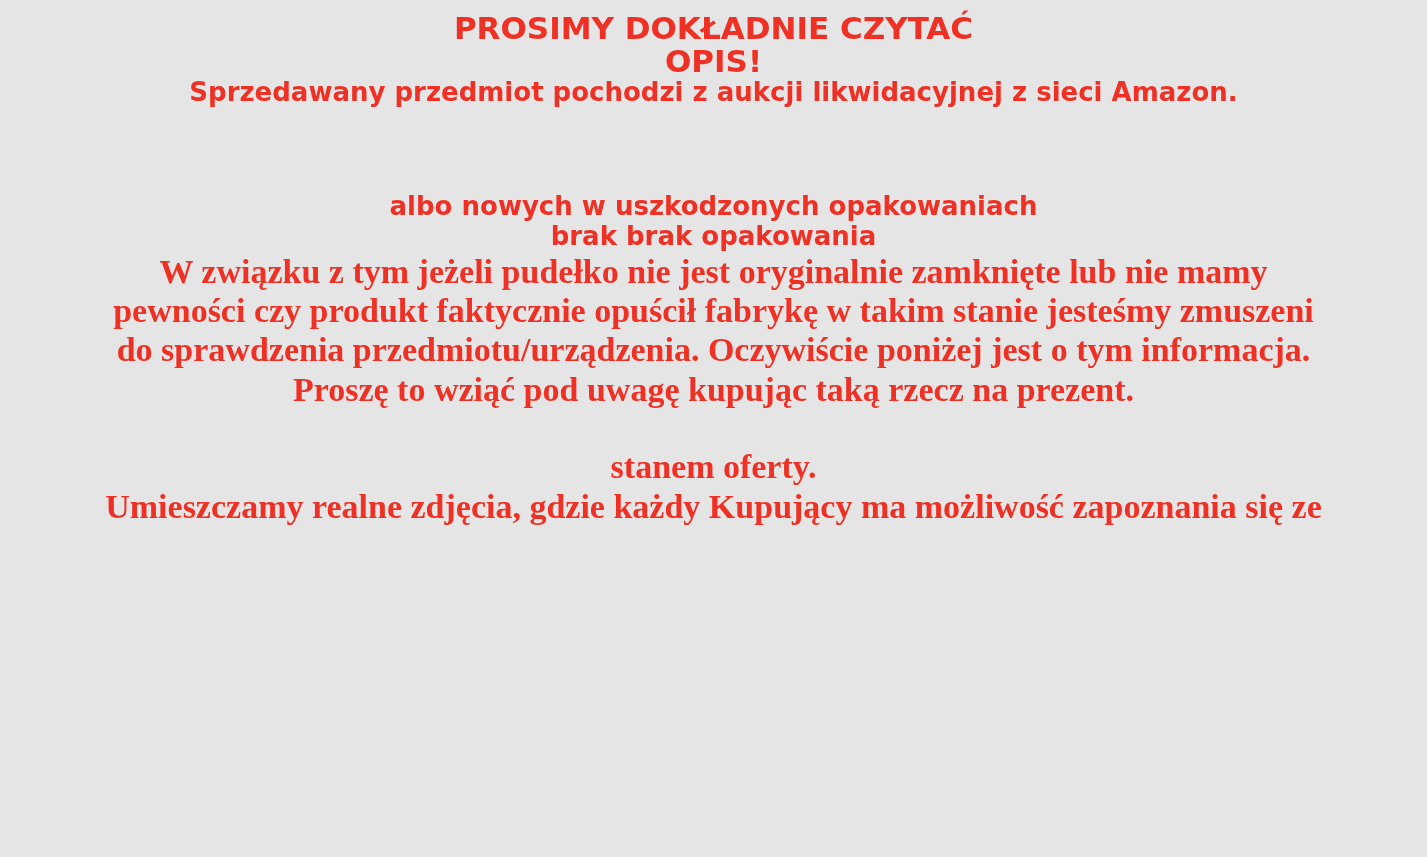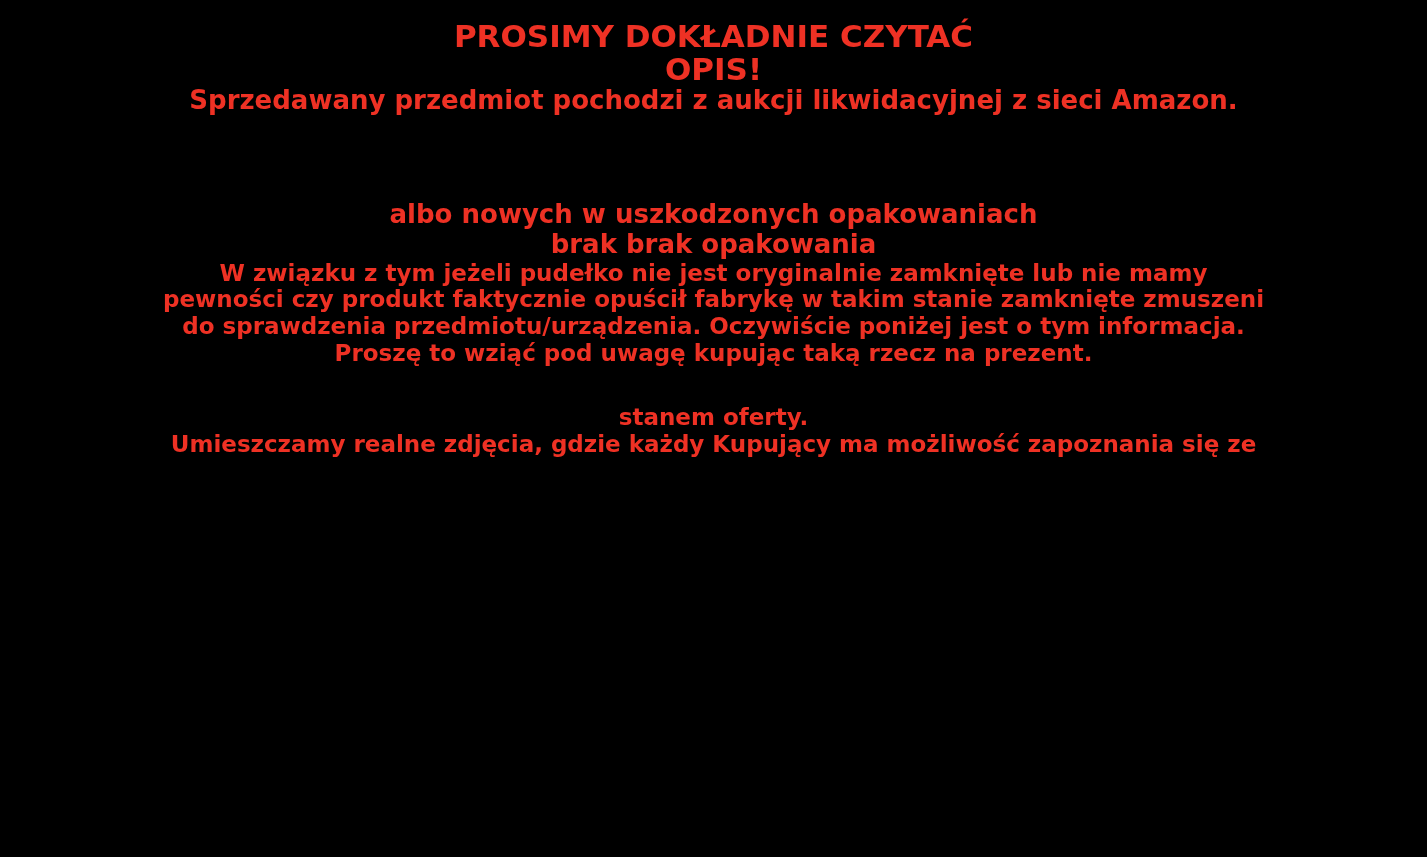--- a/index.html
+++ b/index.html
@@ -10,37 +10,37 @@
   body {
     width: 1427px;
     height: 857px;
     overflow: hidden;
     font-family: "DejaVu Sans", "Liberation Sans", sans-serif;
   }
   .notice {
     width: 1427px;
     height: 857px;
     box-sizing: border-box;
-    padding: 20px 6px 0 6px;
+    padding: 12px 6px 0 6px;
     display: flex;
     flex-direction: column;
     align-items: center;
-    background: #000000;
+    background: #e5e5e5;
   }
   .line {
     color: #ee3124;
     font-weight: bold;
     text-align: center;
     line-height: 1.16;
     width: 100%;
     white-space: nowrap;
   }
   .lg   { font-size: 31px; }
   .md   { font-size: 26px; }
-  .sm   { font-size: 23px; }
+  .sm   { font-size: 34px; font-family: Liberation Serif, serif; }
   .spacer-lg { height: 42px; }
   .spacer-md { height: 38px; }
   .tight { line-height: 1.05; }
 </style>
 </head>
 <body>
 
 <div class="notice">
 
   <div class="line lg tight">PROSIMY DOKŁADNIE CZYTAĆ</div>
@@ -50,21 +50,21 @@
 
   <div class="spacer-lg"></div>
 
 
   <div class="spacer-lg"></div>
 
   <div class="line md">albo nowych w uszkodzonych opakowaniach</div>
   <div class="line md">brak brak opakowania</div>
 
   <div class="line sm">W związku z tym jeżeli pudełko nie jest oryginalnie zamknięte lub nie mamy</div>
-  <div class="line sm">pewności czy produkt faktycznie opuścił fabrykę w takim stanie zamknięte zmuszeni</div>
+  <div class="line sm">pewności czy produkt faktycznie opuścił fabrykę w takim stanie jesteśmy zmuszeni</div>
   <div class="line sm">do sprawdzenia przedmiotu/urządzenia. Oczywiście poniżej jest o tym informacja.</div>
   <div class="line sm">Proszę to wziąć pod uwagę kupując taką rzecz na prezent.</div>
 
   <div class="spacer-md"></div>
 
   <div class="line sm">stanem oferty.</div>
   <div class="line sm">Umieszczamy realne zdjęcia, gdzie każdy Kupujący ma możliwość zapoznania się ze</div>
 
 </div>
 

